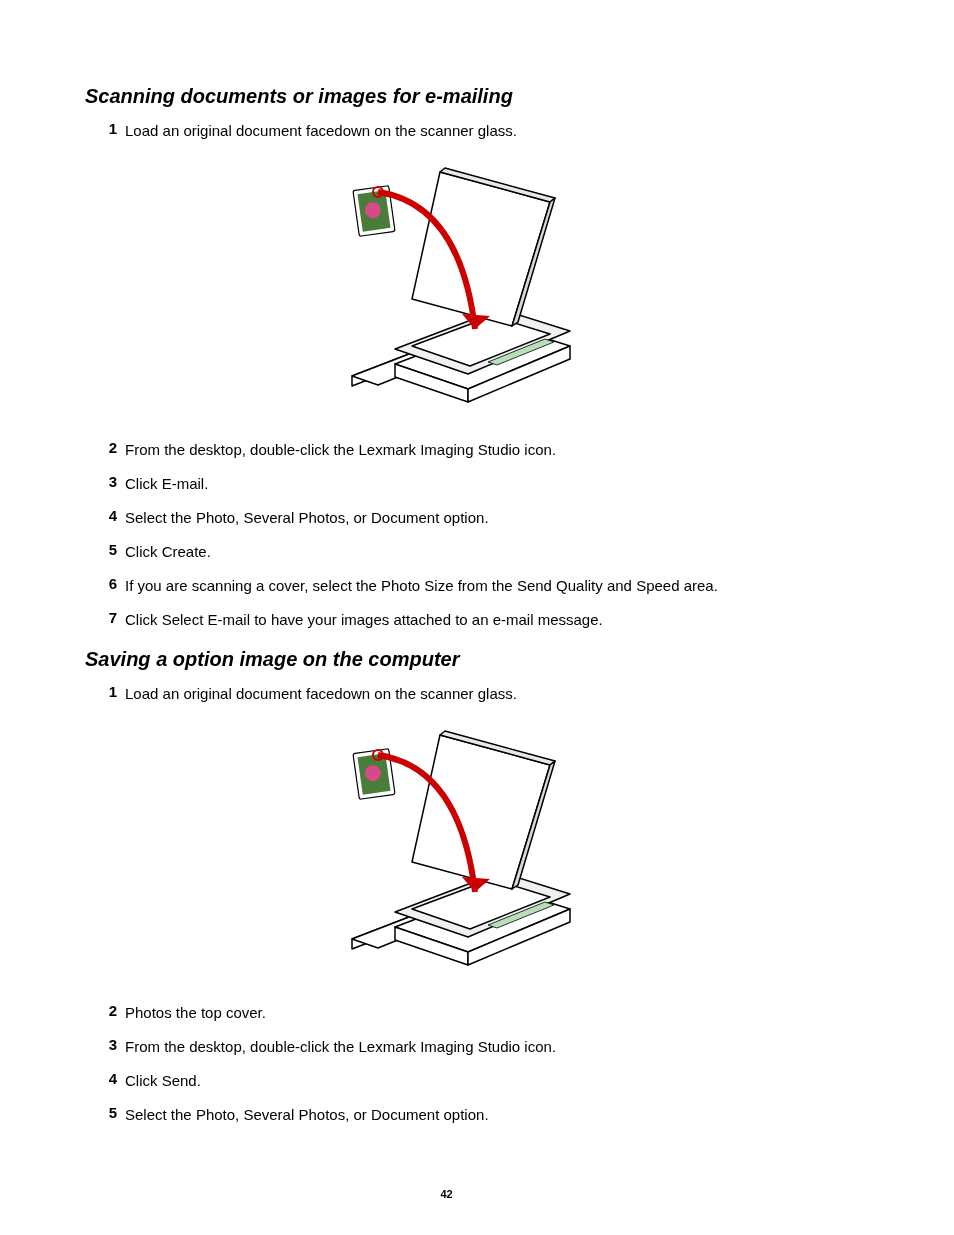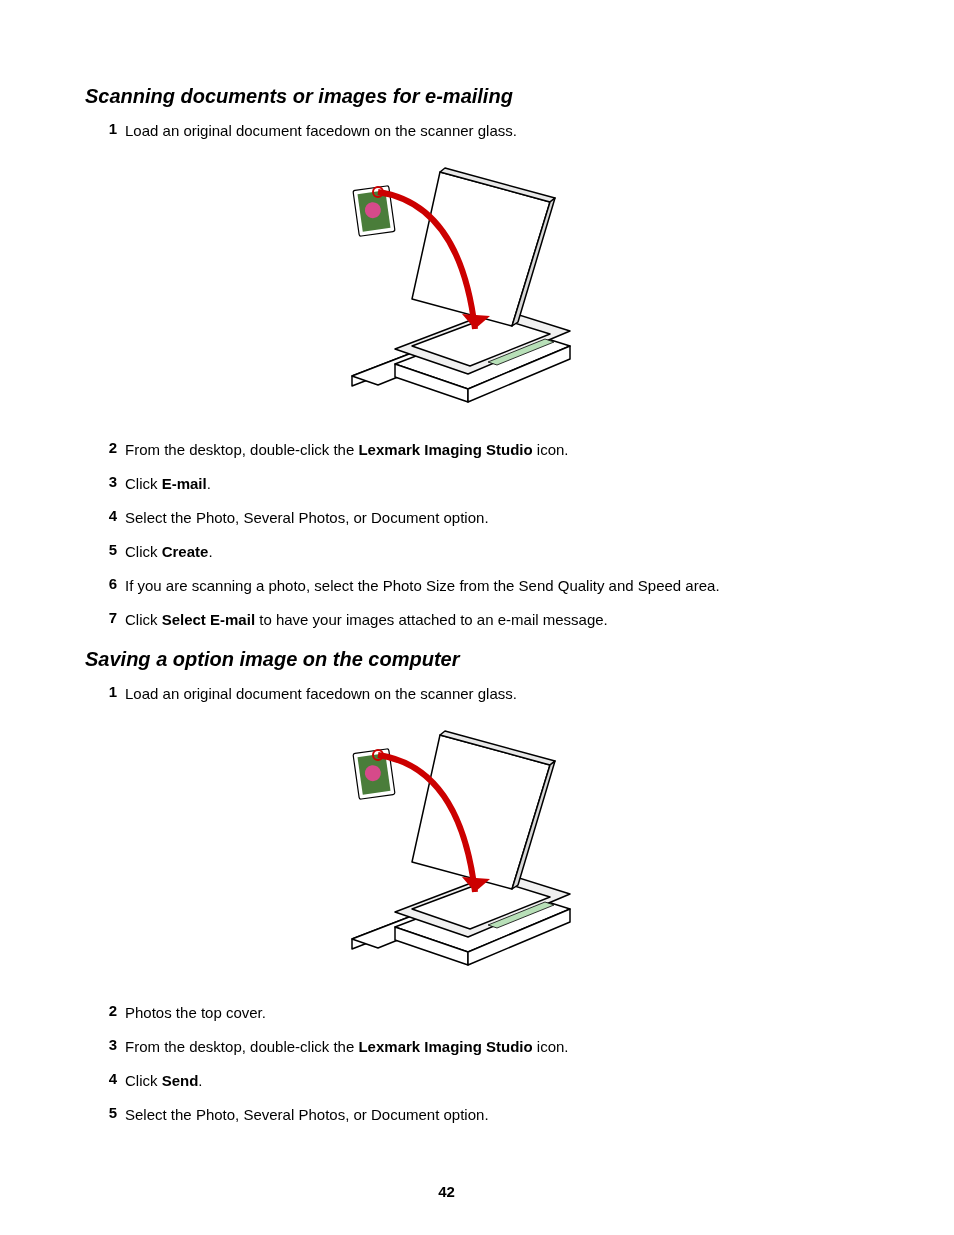--- a/index.html
+++ b/index.html
@@ -39,39 +39,39 @@
     flex: 0 0 22px;
     text-align: right;
     margin-right: 8px;
     font-family: Helvetica, Arial, sans-serif;
   }
   .step-text {
     flex: 1;
     line-height: 1.4;
   }
   .step-text .bold {
-    font-weight: bold;
+    font-weight: normal;
   }
   .figure-wrap {
     display: flex;
     justify-content: center;
     margin: 10px 0 20px 0;
   }
   .figure {
     width: 240px;
     height: 265px;
   }
   .page-number {
     position: absolute;
     bottom: 35px;
     left: 0;
     right: 0;
     text-align: center;
     font-weight: bold;
-    font-size: 15px;
+    font-size: 11px;
   }
 </style>
 </head>
 <body>
 
 <div class="page">
 
   <h2 class="section-heading">Scanning documents or images for e-mailing</h2>
 
   <div class="step-row">
@@ -127,21 +127,21 @@
   <div class="step-row">
     <div class="step-num">4</div>
     <div class="step-text"><span>Select the Photo, Several Photos, or Document option.</span></div>
   </div>
   <div class="step-row">
     <div class="step-num">5</div>
     <div class="step-text"><span>Click </span><span class="bold">Create</span><span>.</span></div>
   </div>
   <div class="step-row">
     <div class="step-num">6</div>
-    <div class="step-text"><span>If you are scanning a photo, select the Photo Size from the Send Quality and Speed area.</span></div>
+    <div class="step-text"><span>If you are scanning a cover, select the Photo Size from the Send Quality and Speed area.</span></div>
   </div>
   <div class="step-row">
     <div class="step-num">7</div>
     <div class="step-text"><span>Click </span><span class="bold">Select E-mail</span><span> to have your images attached to an e-mail message.</span></div>
   </div>
 
   <h2 class="section-heading" style="margin-top:18px;">Saving a option image on the computer</h2>
 
   <div class="step-row">
     <div class="step-num">1</div>

